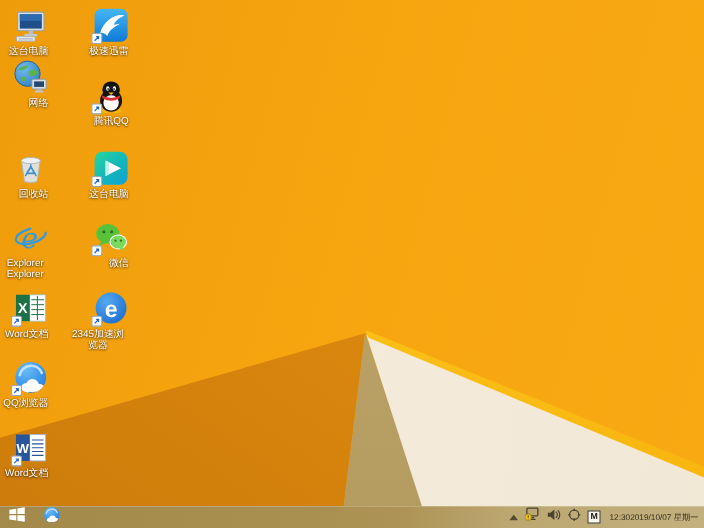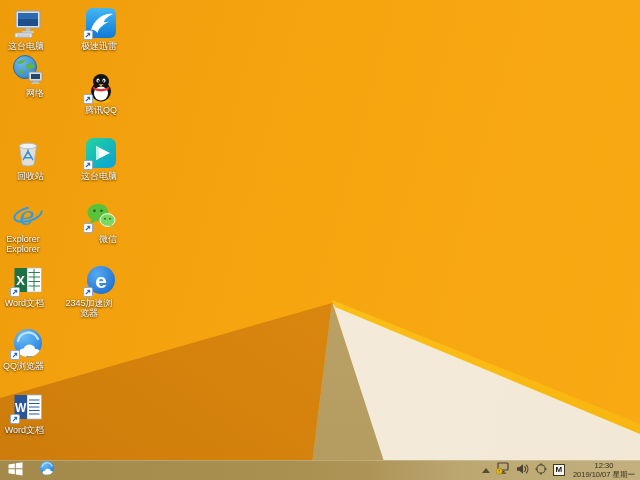--- a/index.html
+++ b/index.html
@@ -32,21 +32,21 @@
        box-shadow:inset 0 1px 0 rgba(255,255,255,.22);display:flex;align-items:center;}
   .tb-btn{height:20px;display:flex;align-items:center;justify-content:center;}
   .start{width:30px;}
   .pinned{width:26px;margin-left:4px;}
   .tray{position:absolute;right:3px;top:0;height:20px;display:flex;align-items:center;gap:6px;}
   .tri-up{width:0;height:0;border-left:4px solid transparent;border-right:4px solid transparent;
        border-bottom:5px solid #564B33;}
   .imebox{width:12px;height:12px;border:1px solid #3E3827;background:rgba(255,255,255,.88);
        box-sizing:border-box;font-size:8px;font-weight:bold;color:#1d1a10;line-height:10px;
        text-align:center;}
-  .clock{display:flex;flex-direction:column;align-items:center;justify-content:center;
+  .clock{display:flex;flex-direction:row;align-items:center;justify-content:center;
        color:#352F1D;font-size:7.5px;line-height:9px;padding:0 2px;}
 </style>
 </head>
 <body>
 
 <div class="wp wp-base"></div>
 <div class="wp-facet facet-dark"></div>
 <div class="wp-facet facet-tan"></div>
 <div class="wp-facet facet-cream"></div>
 <div class="wp-facet facet-stripe"></div>

